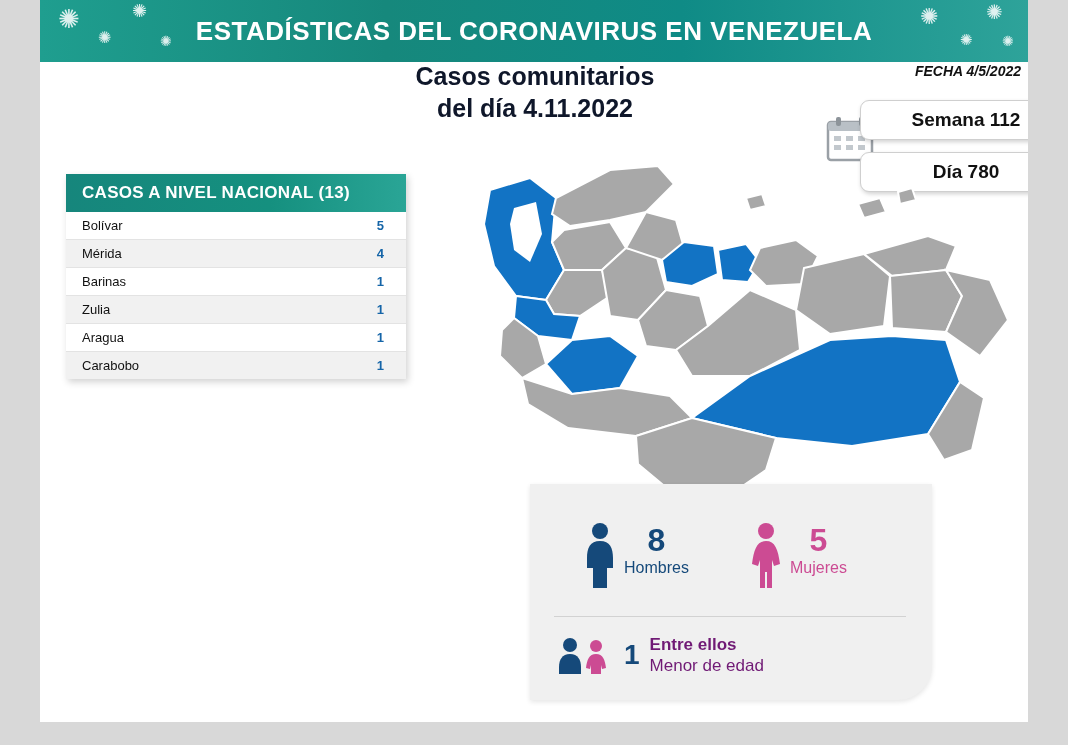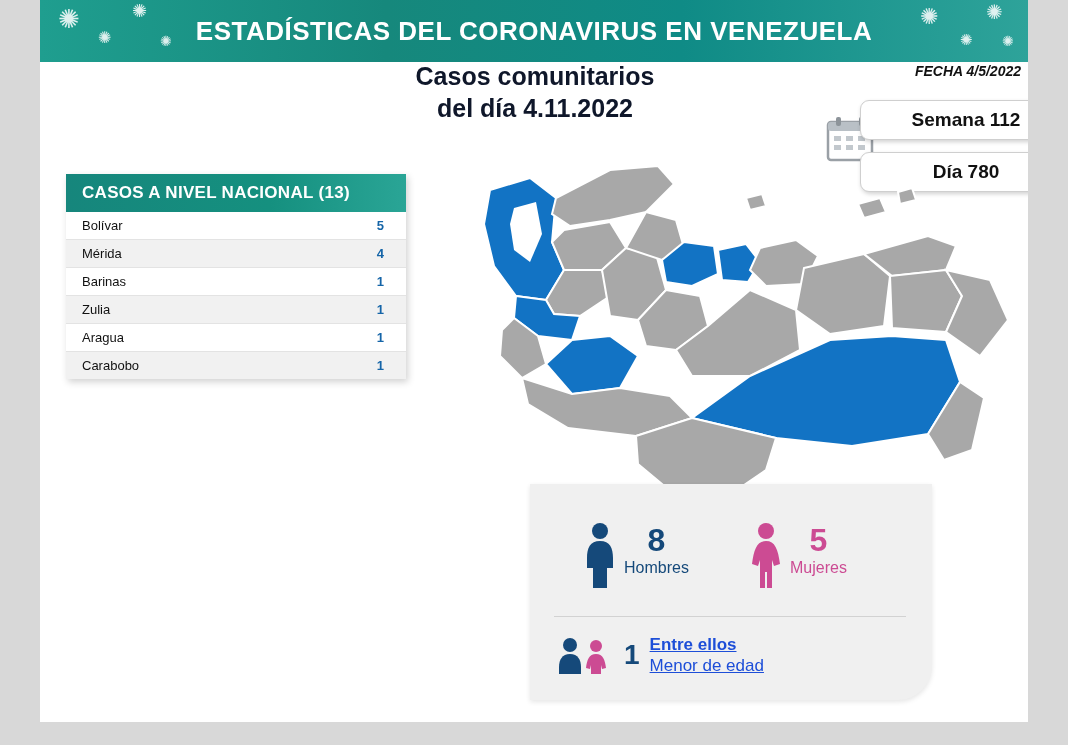--- a/index.html
+++ b/index.html
@@ -212,24 +212,23 @@
   }
   .minor-icons { width: 64px; height: 42px; }
   .minor-number {
     font-size: 28px;
     font-weight: bold;
     color: #15497a;
     margin: 0 10px 0 6px;
   }
   .minor-text {
     font-size: 17px;
-    color: #1d4ed8;
+    color: #701a75;
     font-weight: bold;
     line-height: 21px;
-    text-decoration: underline;
   }
   .minor-text .ln2 { font-weight: normal; display: block; }
 </style>
 </head>
 <body>
 
 <div id="infographic">
 
   <div class="header">
     <span class="virus" style="left:18px;  top:6px;  font-size:26px;">✺</span>

